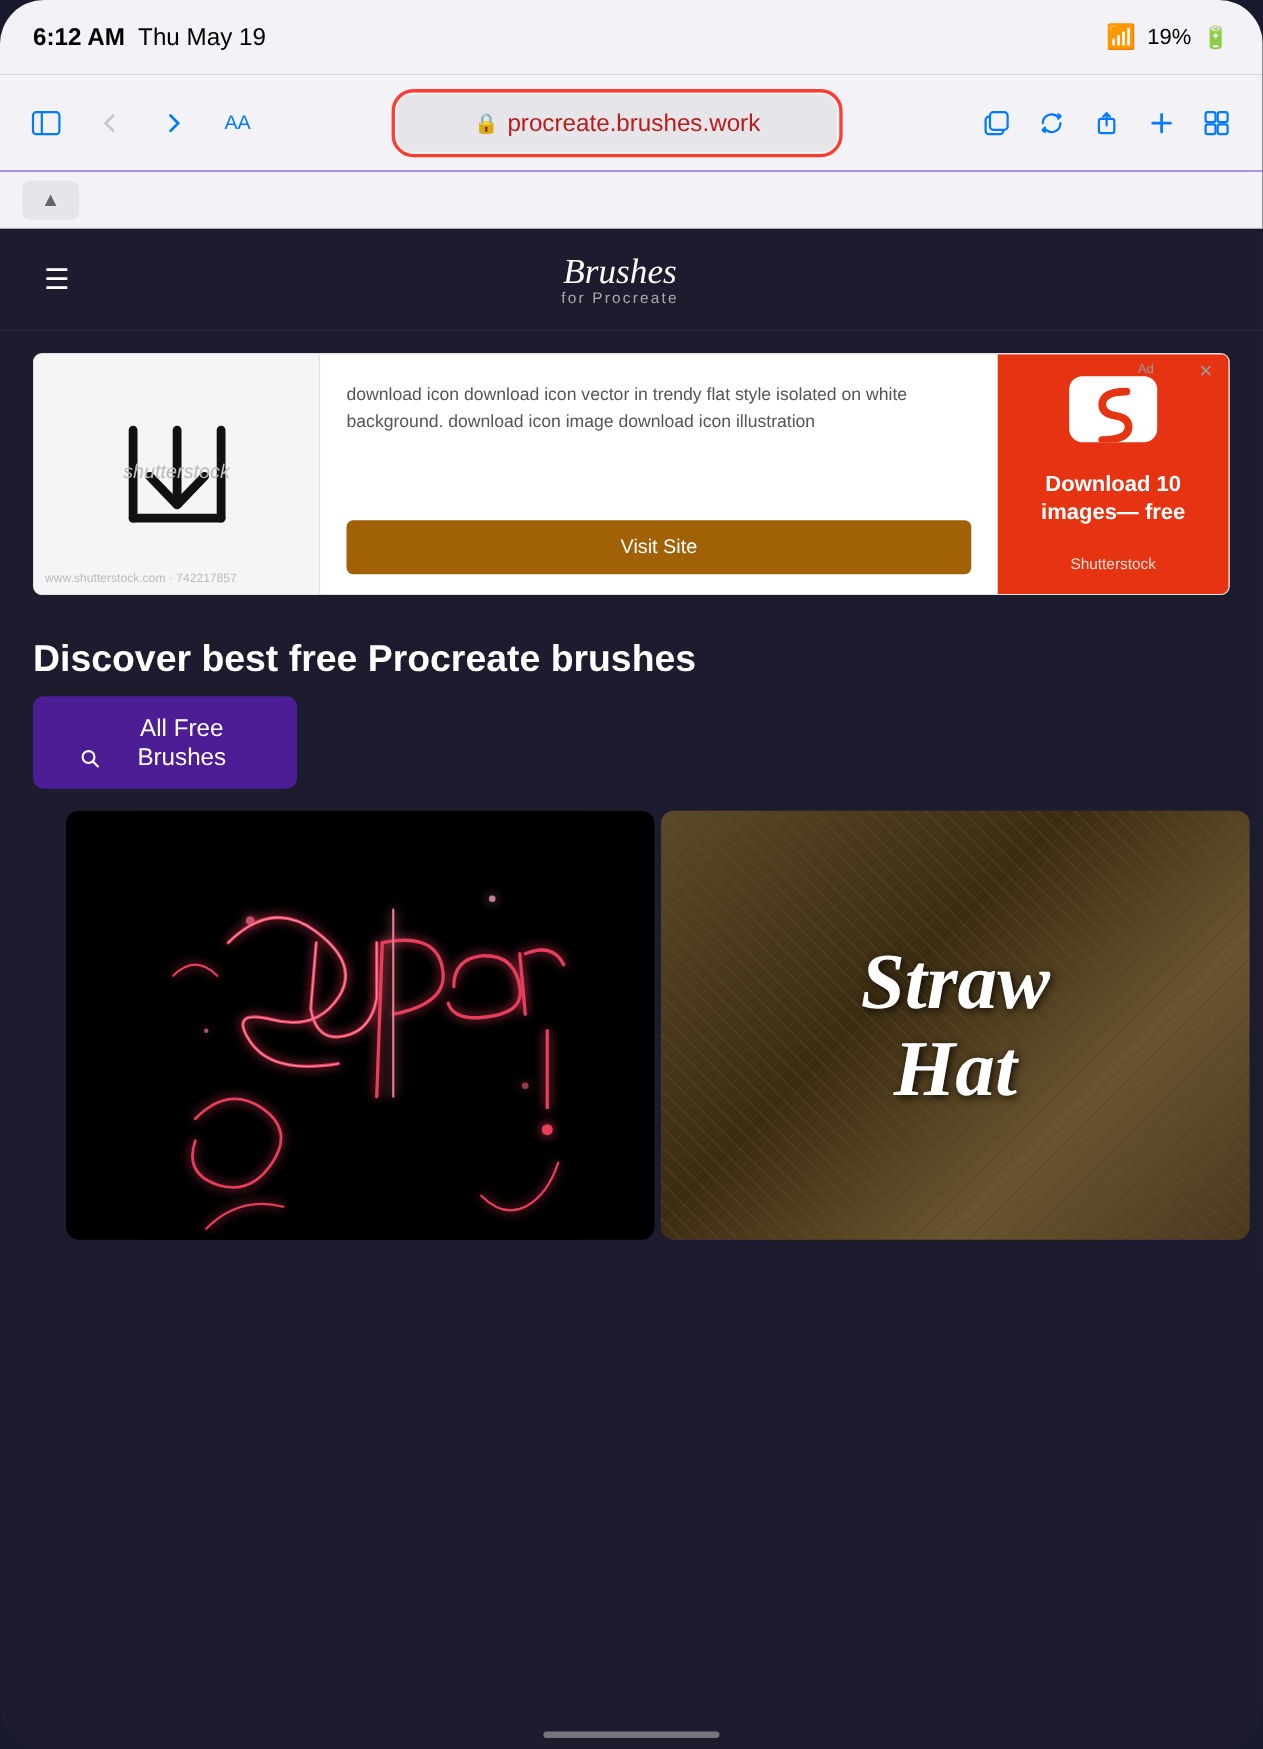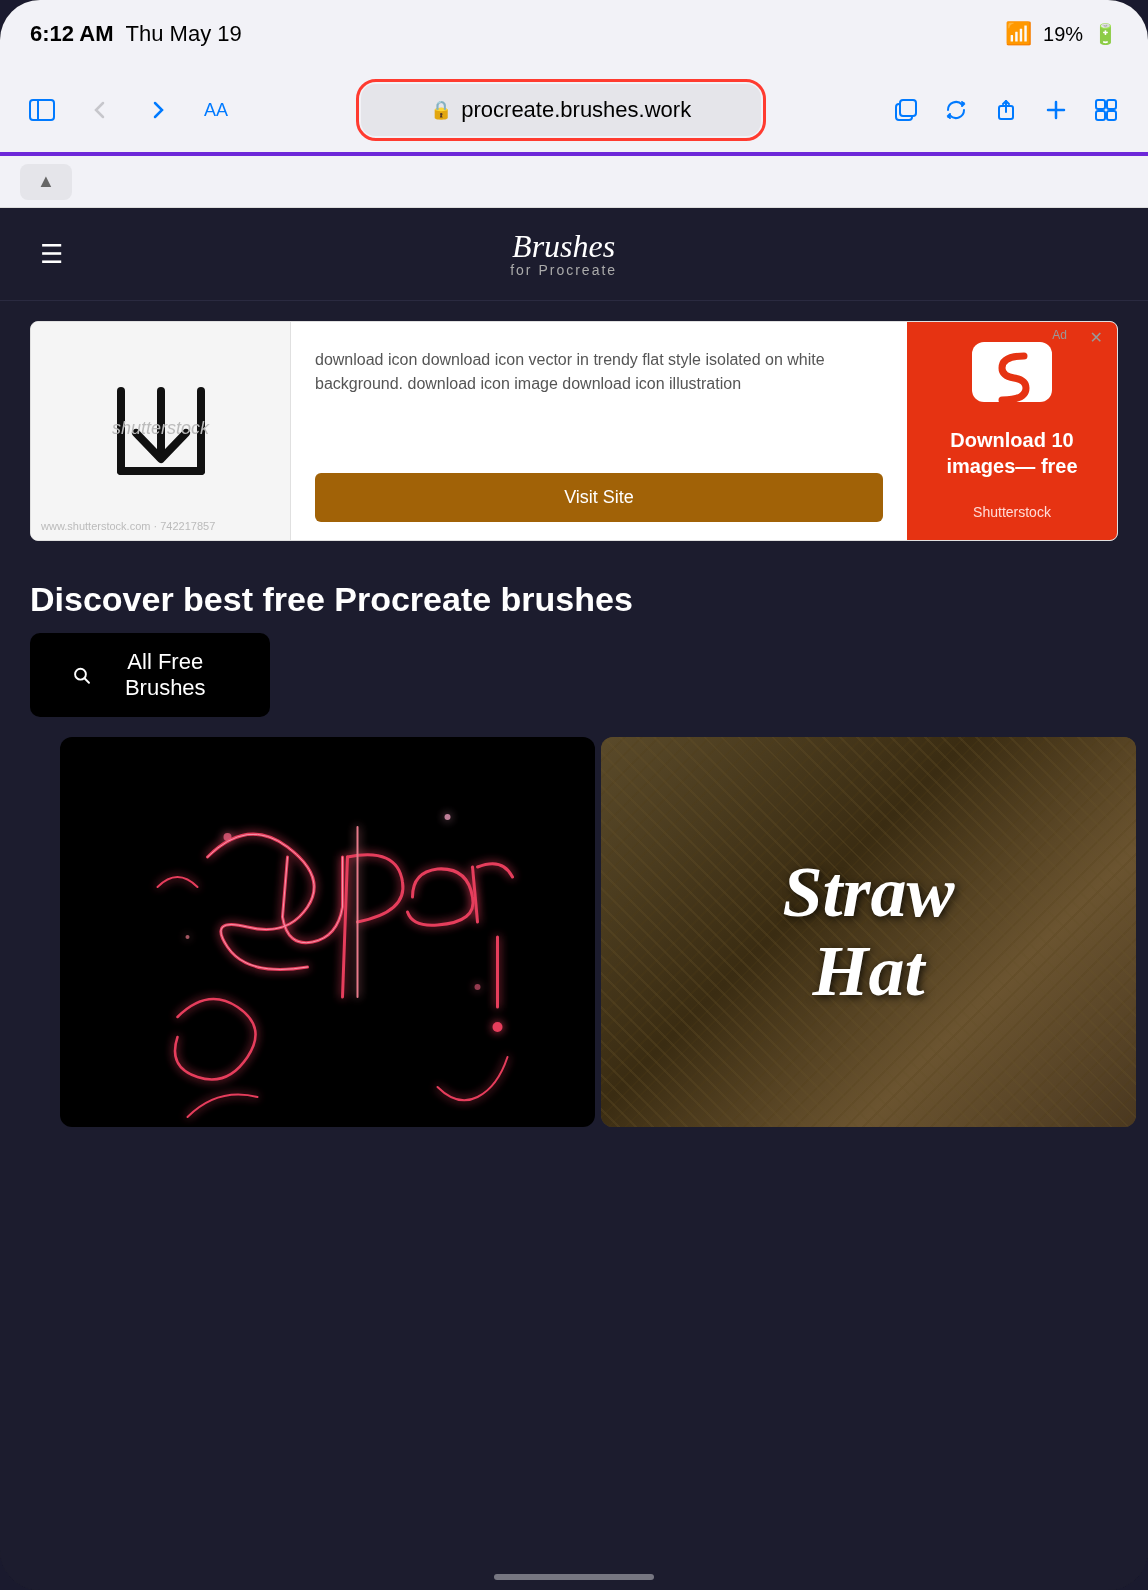--- a/index.html
+++ b/index.html
@@ -62,21 +62,21 @@
     }
 
     
     .safari-toolbar {
       background: #f2f2f7;
       height: 88px;
       display: flex;
       align-items: center;
       padding: 0 20px;
       gap: 14px;
-      border-bottom: 4px solid #6d28d9;
+      border-bottom: 1px solid #6d28d9;
     }
     .toolbar-btn {
       width: 44px;
       height: 44px;
       display: flex;
       align-items: center;
       justify-content: center;
       cursor: pointer;
       color: #007aff;
       font-size: 22px;
@@ -107,21 +107,21 @@
     }
     .url-bar-highlight {
       position: absolute;
       inset: -5px;
       border: 3px solid #ff3b30;
       border-radius: 20px;
       pointer-events: none;
     }
     .url-text {
       font-size: 22px;
-      color: #000000;
+      color: #b91c1c;
       font-weight: 400;
     }
     .lock-icon {
       font-size: 18px;
       color: #666;
     }
     .toolbar-right {
       display: flex;
       align-items: center;
       gap: 6px;
@@ -202,21 +202,21 @@
       border-radius: 8px;
       display: flex;
       height: 220px;
       overflow: hidden;
       position: relative;
       border: 1px solid #e0e0e0;
     }
     .ad-label {
       position: absolute;
       top: 6px;
-      right: 50px;
+      right: 68px;
       font-size: 12px;
       color: #999;
     }
     .ad-close {
       position: absolute;
       top: 6px;
       right: 14px;
       font-size: 16px;
       color: #999;
       cursor: pointer;
@@ -316,26 +316,26 @@
       color: #fff;
       font-size: 34px;
       font-weight: 700;
       padding: 16px 30px 12px;
       line-height: 1.3;
     }
 
     
     .browse-btn {
       margin: 0 30px 20px;
-      background: #000000;
+      background: #4c1d95;
       border: none;
       border-radius: 10px;
       padding: 16px 42px;
       display: flex;
-      align-items: center;
+      align-items: flex-end;
       gap: 12px;
       cursor: pointer;
       width: 240px;
     }
     .browse-btn-text {
       color: #fff;
       font-size: 22px;
       font-weight: 500;
     }
 

